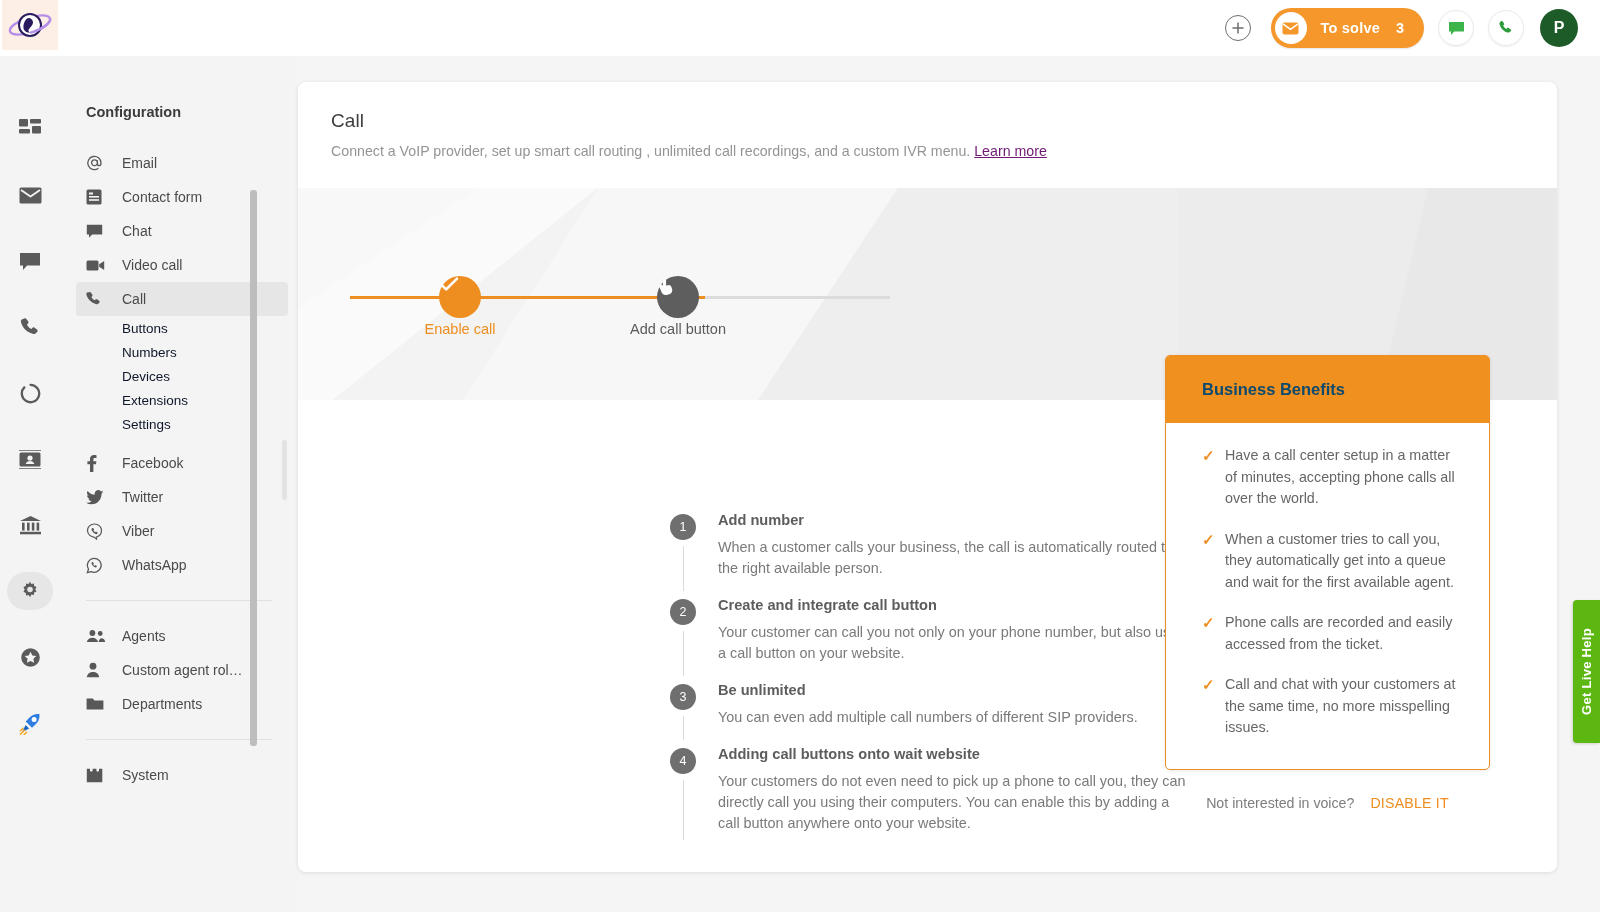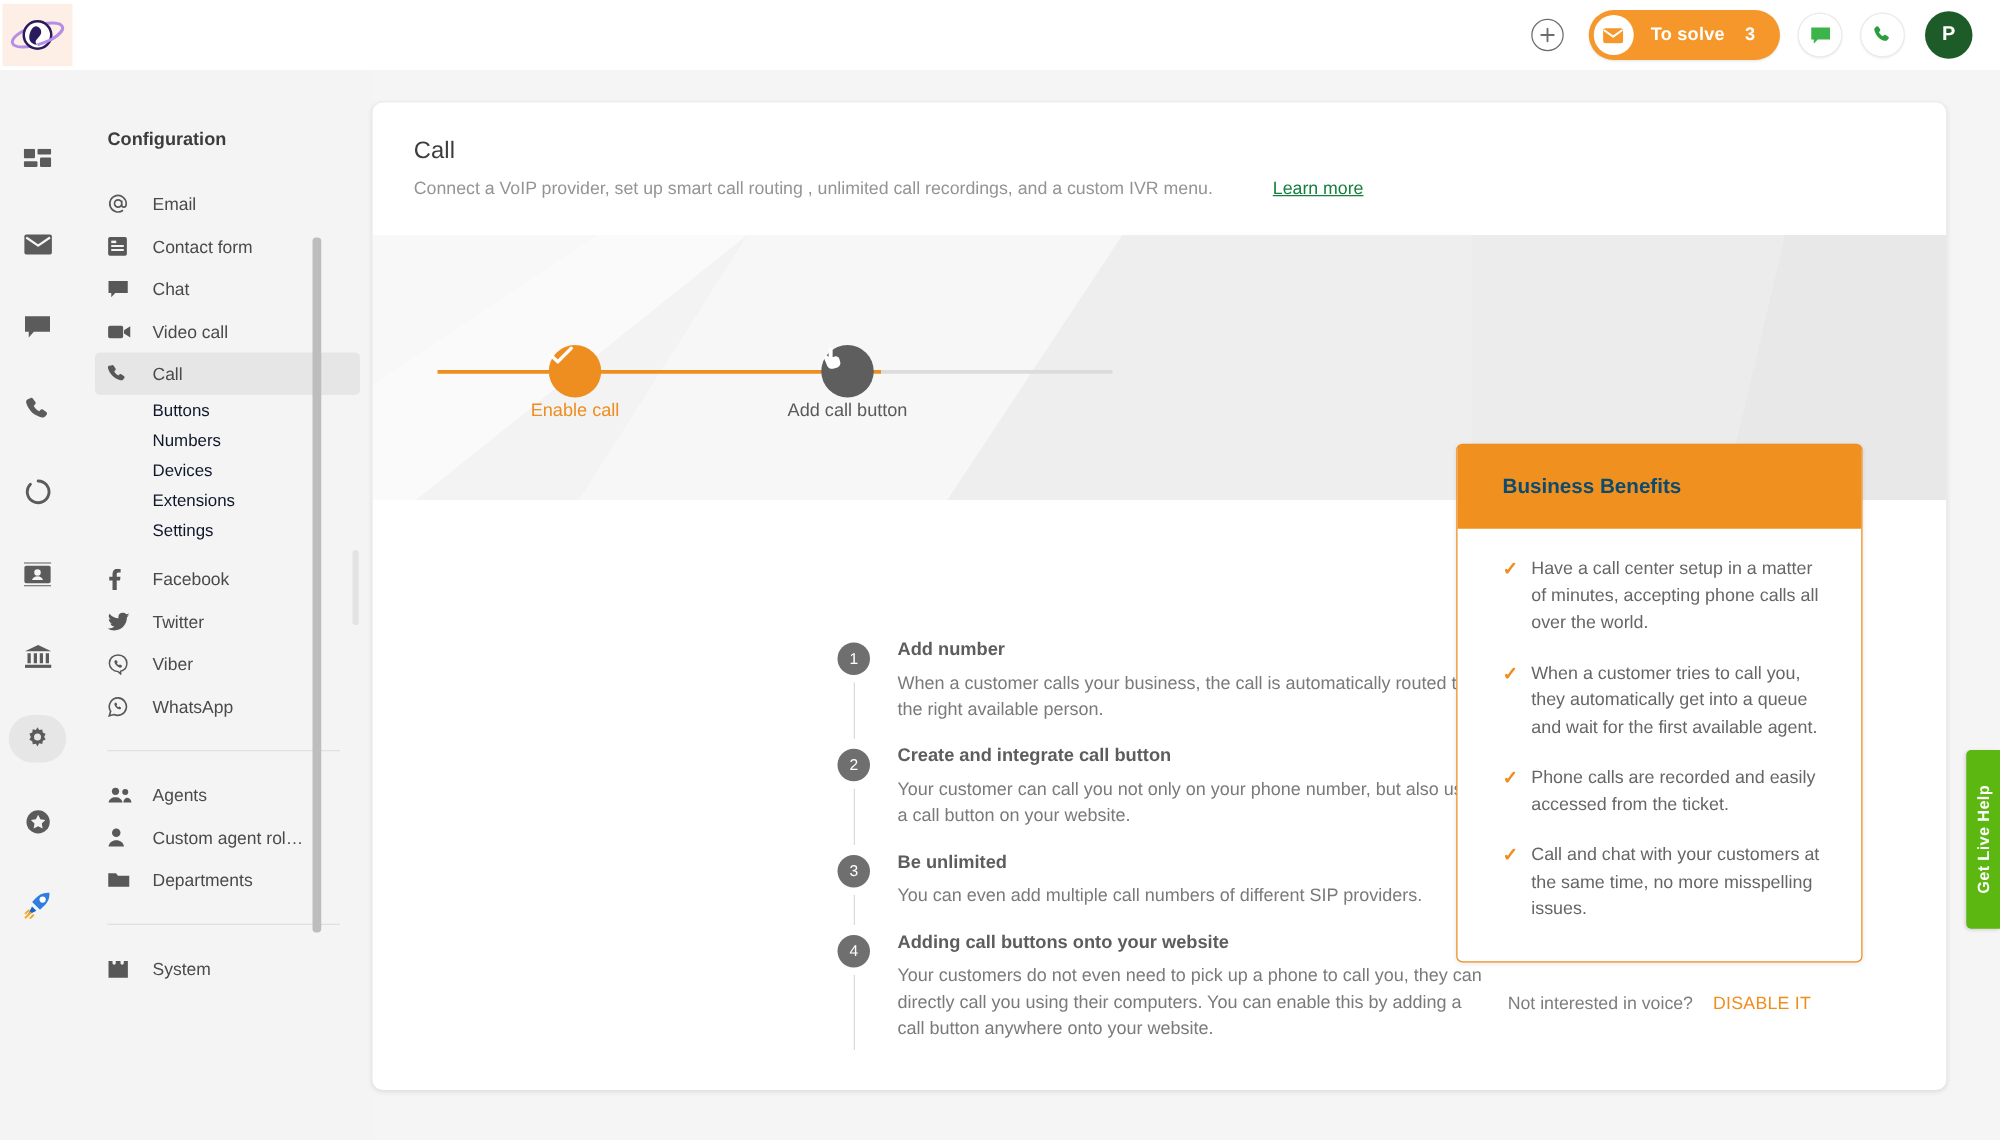--- a/index.html
+++ b/index.html
@@ -8,21 +8,21 @@
     font-family: "Liberation Sans", sans-serif;
     background: #f5f5f5;
     overflow: hidden;
   }
 
   
   .topbar {
     position: absolute; top: 0; left: 0;
     width: 1600px; height: 56px;
     background: #ffffff;
-    display: flex; align-items: center;
+    display: flex; 
     z-index: 40;
   }
   .logo-box {
     width: 56px; height: 50px; margin-left: 2px;
     background: #fdeee6;
     display: flex; align-items: center; justify-content: center;
   }
   .logo-svg { display:block; }
 
   .topbar-right {
@@ -163,21 +163,21 @@
     overflow: hidden;
   }
   .main-head { padding: 28px 0 0 33px; height: 106px; }
   .main-title {
     font-size: 19px; color: #3d3d3d; font-weight: normal;
     letter-spacing: .1px;
   }
   .main-sub {
     font-size: 14.2px; color: #949494; margin-top: 11px;
   }
-  .main-sub a { color: #15803d; text-decoration: underline; margin-left: 44px; }
+  .main-sub a { color: #701a75; text-decoration: underline; }
 
   
   .banner {
     position: relative; height: 212px; width: 1259px;
     background: #efefef; overflow: hidden;
   }
   .banner svg { position: absolute; inset: 0; display: block; }
 
   .stepper { position: absolute; left: 0; top: 0; width: 100%; height: 212px; }
   .step-line {
@@ -606,21 +606,21 @@
     </div>
     <div class="step-row">
       <div class="num">3</div>
       <div class="vline"></div>
       <div class="st-title">Be unlimited</div>
       <div class="st-desc">You can even add multiple call numbers of different SIP providers.</div>
     </div>
     <div class="step-row">
       <div class="num">4</div>
       <div class="vline"></div>
-      <div class="st-title">Adding call buttons onto your website</div>
+      <div class="st-title">Adding call buttons onto wait website</div>
       <div class="st-desc">Your customers do not even need to pick up a phone to call you, they can directly call you using their computers. You can enable this by adding a call button anywhere onto your website.</div>
     </div>
   </div>
 </div>
 
 <div class="benefits">
   <div class="benefits-head">Business Benefits</div>
   <div class="benefits-body">
     <div class="ben-item">
       <span class="ben-check">✓</span>

